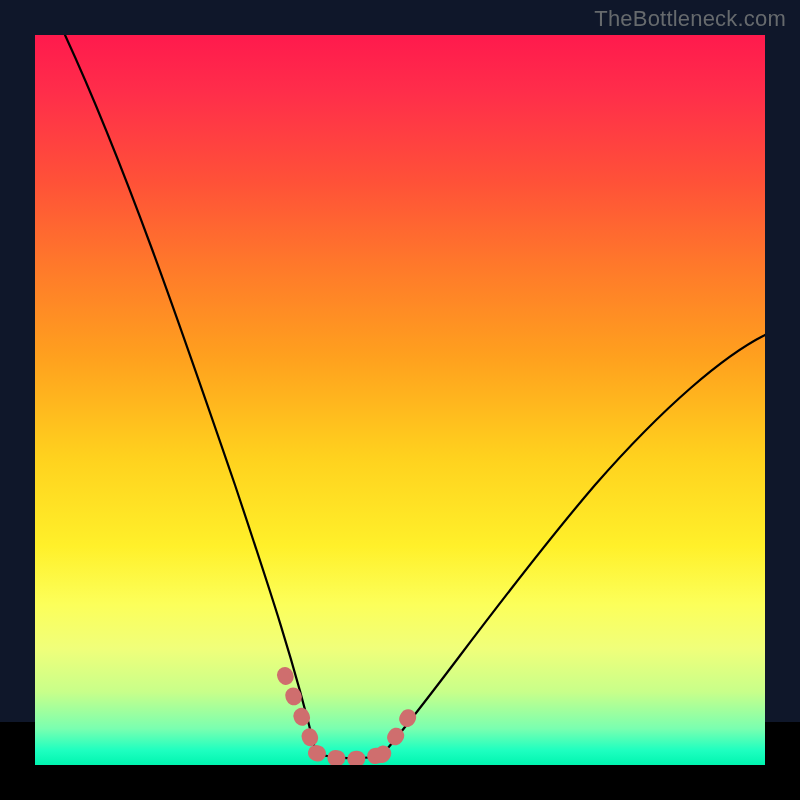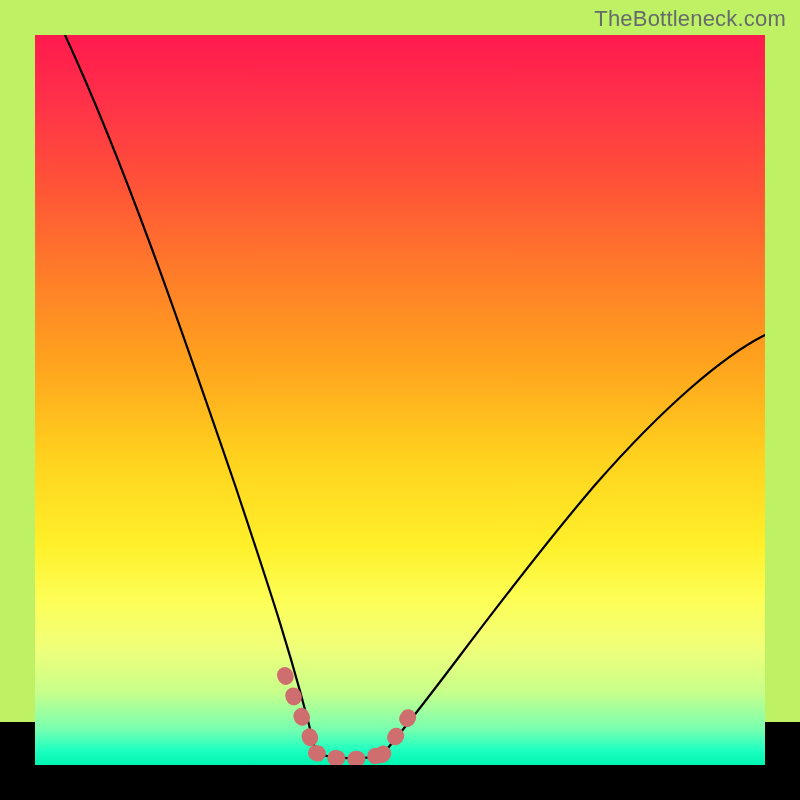--- a/index.html
+++ b/index.html
@@ -10,21 +10,21 @@
     background: #000;
     overflow: hidden;
     font-family: Arial, Helvetica, sans-serif;
   }
   .frame {
     position: absolute;
     left: 0;
     top: 0;
     width: 800px;
     height: 722px;
-    background: #bef264;
+    background: #0f172a;
   }
   .plot {
     position: absolute;
     left: 35px;
     top: 35px;
     width: 730px;
     height: 730px;
     
     background: linear-gradient(
       to bottom,

